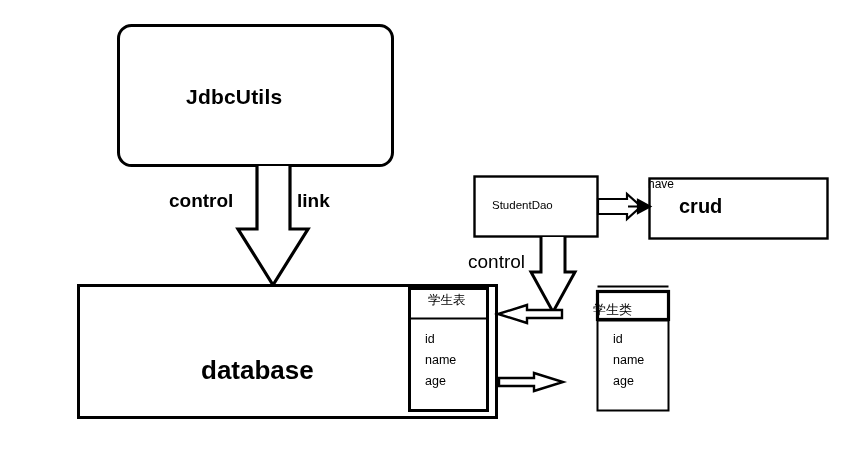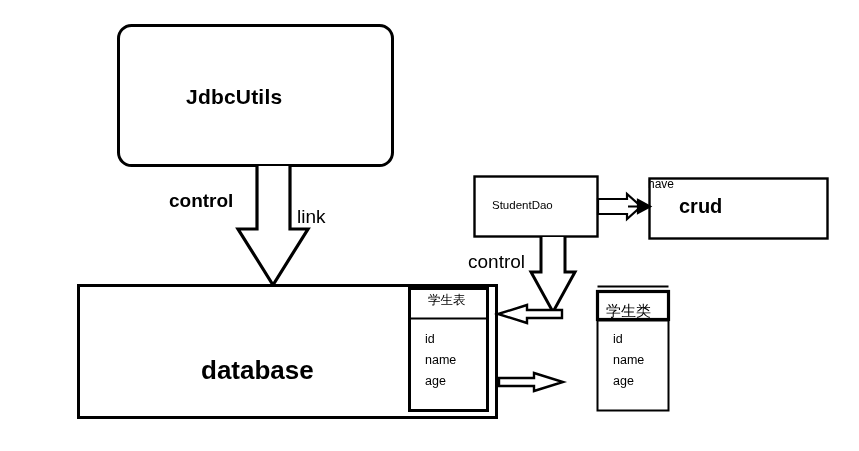--- a/index.html
+++ b/index.html
@@ -38,23 +38,23 @@
     letter-spacing: 0.2px;
   }
   .lbl-control-main {
     left: 169px;
     top: 191px;
     font-size: 19px;
     font-weight: bold;
   }
   .lbl-link {
     left: 297px;
-    top: 207px;
+    top: 191px;
     font-size: 19px;
-    font-weight: normal;
+    font-weight: bold;
   }
   .lbl-database {
     left: 201px;
     top: 357px;
     font-size: 26px;
     font-weight: bold;
   }
   .lbl-studentdao {
     left: 492px;
     top: 200px;
@@ -80,23 +80,23 @@
     font-size: 19px;
     font-weight: normal;
   }
   .lbl-table-title {
     left: 428px;
     top: 294px;
     font-size: 12.5px;
     font-weight: normal;
   }
   .lbl-class-title {
-    left: 606px;
+    left: 593px;
     top: 303px;
-    font-size: 15px;
+    font-size: 13px;
     font-weight: normal;
   }
   .lbl-field {
     font-size: 12.5px;
     font-weight: normal;
   }
   .f-t-id   { left: 425px; top: 333px; }
   .f-t-name { left: 425px; top: 354px; }
   .f-t-age  { left: 425px; top: 375px; }
   .f-c-id   { left: 613px; top: 333px; }

